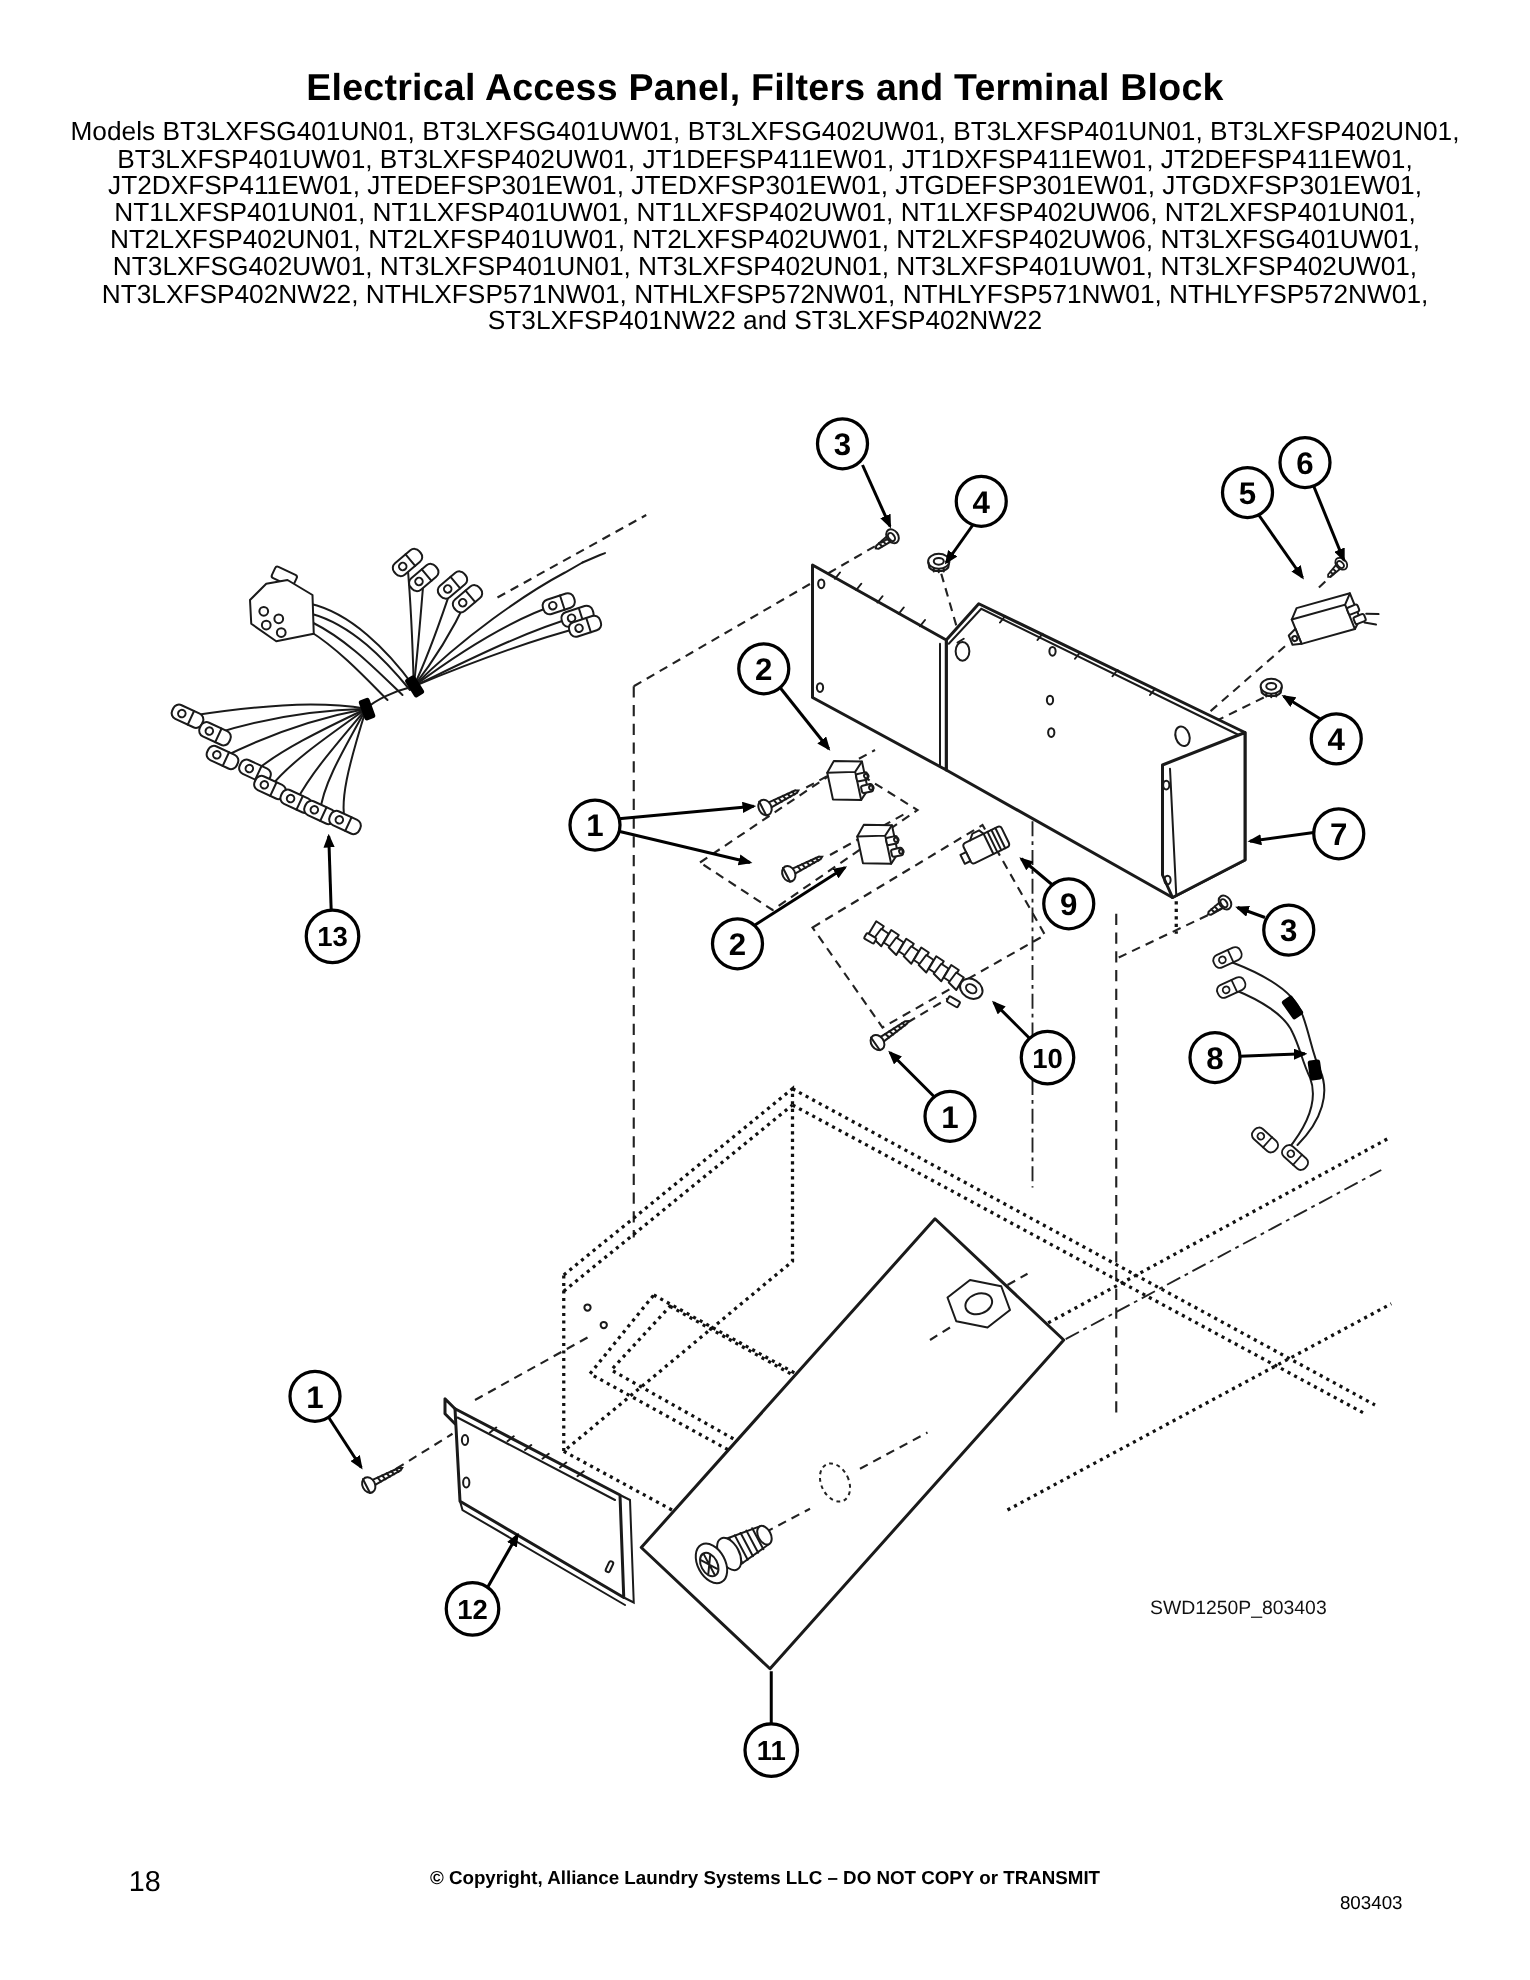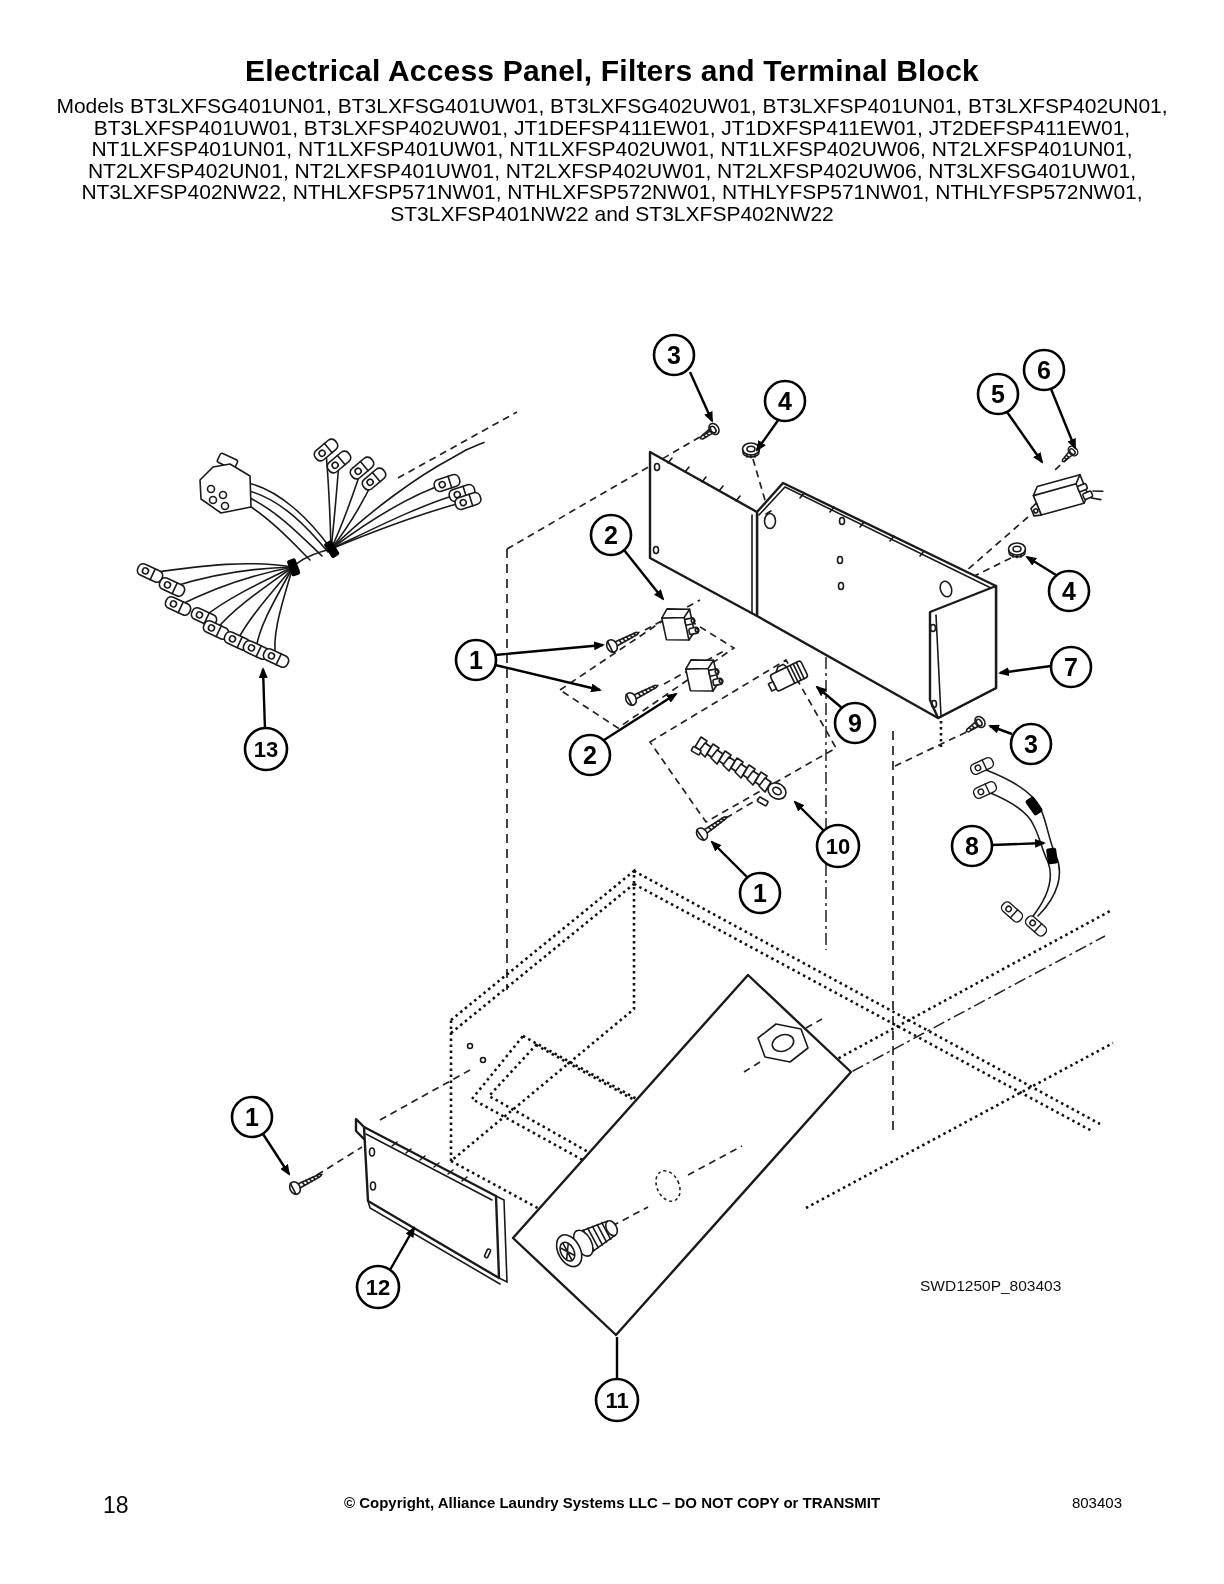--- a/index.html
+++ b/index.html
@@ -20,32 +20,34 @@
   .dd{fill:none;stroke:#222;stroke-width:1.5;stroke-dasharray:12 4 3 4;}
   .ldr{fill:none;stroke:#000;stroke-width:2.4;}
   .blk{fill:#000;stroke:none;}
   .co circle{fill:#fff;stroke:#000;stroke-width:2.6;}
   .co text{font:700 25px "Liberation Sans",sans-serif;text-anchor:middle;fill:#000;}
   .co.two text{font-size:22px;}
   .code{font:15.5px "Liberation Sans",sans-serif;fill:#111;}
   .ftr{position:absolute;top:1494px;width:100%;font-size:15px;}
   .ftr .pg{position:absolute;left:103px;top:-2px;font-size:23px;}
   .ftr .cc{position:absolute;width:100%;text-align:center;font-weight:bold;}
-  .ftr .dn{position:absolute;right:102px;}
+  .ftr .dn{position:absolute;right:102px;margin-top:20px;}
 </style>
 </head>
 <body>
 
 <div class="hdr">
   <h1 class="title">Electrical Access Panel, Filters and Terminal Block</h1>
   <div class="models">
     <div>Models BT3LXFSG401UN01, BT3LXFSG401UW01, BT3LXFSG402UW01, BT3LXFSP401UN01, BT3LXFSP402UN01,</div>
     <div>BT3LXFSP401UW01, BT3LXFSP402UW01, JT1DEFSP411EW01, JT1DXFSP411EW01, JT2DEFSP411EW01,</div>
+    <div>JT2DXFSP411EW01, JTEDEFSP301EW01, JTEDXFSP301EW01, JTGDEFSP301EW01, JTGDXFSP301EW01,</div>
     <div>NT1LXFSP401UN01, NT1LXFSP401UW01, NT1LXFSP402UW01, NT1LXFSP402UW06, NT2LXFSP401UN01,</div>
     <div>NT2LXFSP402UN01, NT2LXFSP401UW01, NT2LXFSP402UW01, NT2LXFSP402UW06, NT3LXFSG401UW01,</div>
+    <div>NT3LXFSG402UW01, NT3LXFSP401UN01, NT3LXFSP402UN01, NT3LXFSP401UW01, NT3LXFSP402UW01,</div>
     <div>NT3LXFSP402NW22, NTHLXFSP571NW01, NTHLXFSP572NW01, NTHLYFSP571NW01, NTHLYFSP572NW01,</div>
     <div>ST3LXFSP401NW22 and ST3LXFSP402NW22</div>
   </div>
 </div>
 
 <svg width="1224" height="1584" viewBox="0 0 1224 1584">
   <defs>
     <marker id="ah" markerWidth="11" markerHeight="9" refX="9" refY="4.5" orient="auto" markerUnits="userSpaceOnUse">
       <path d="M0,0 L11,4.5 L0,9 Z" fill="#000"></path>
     </marker>

